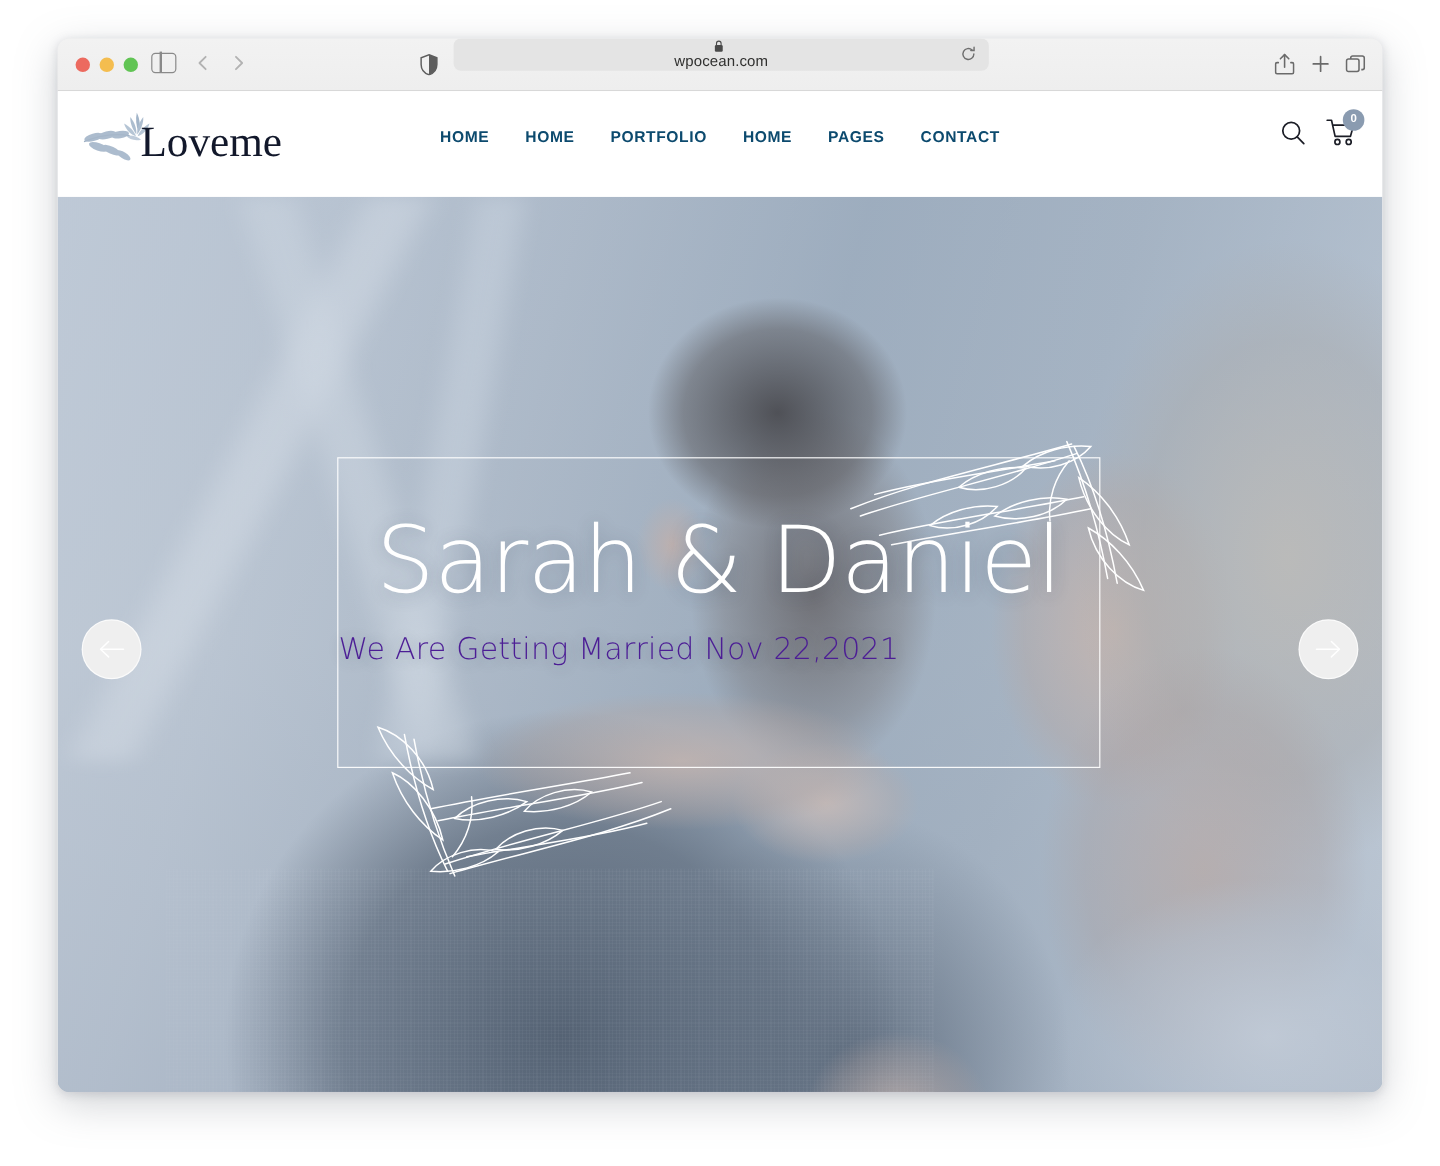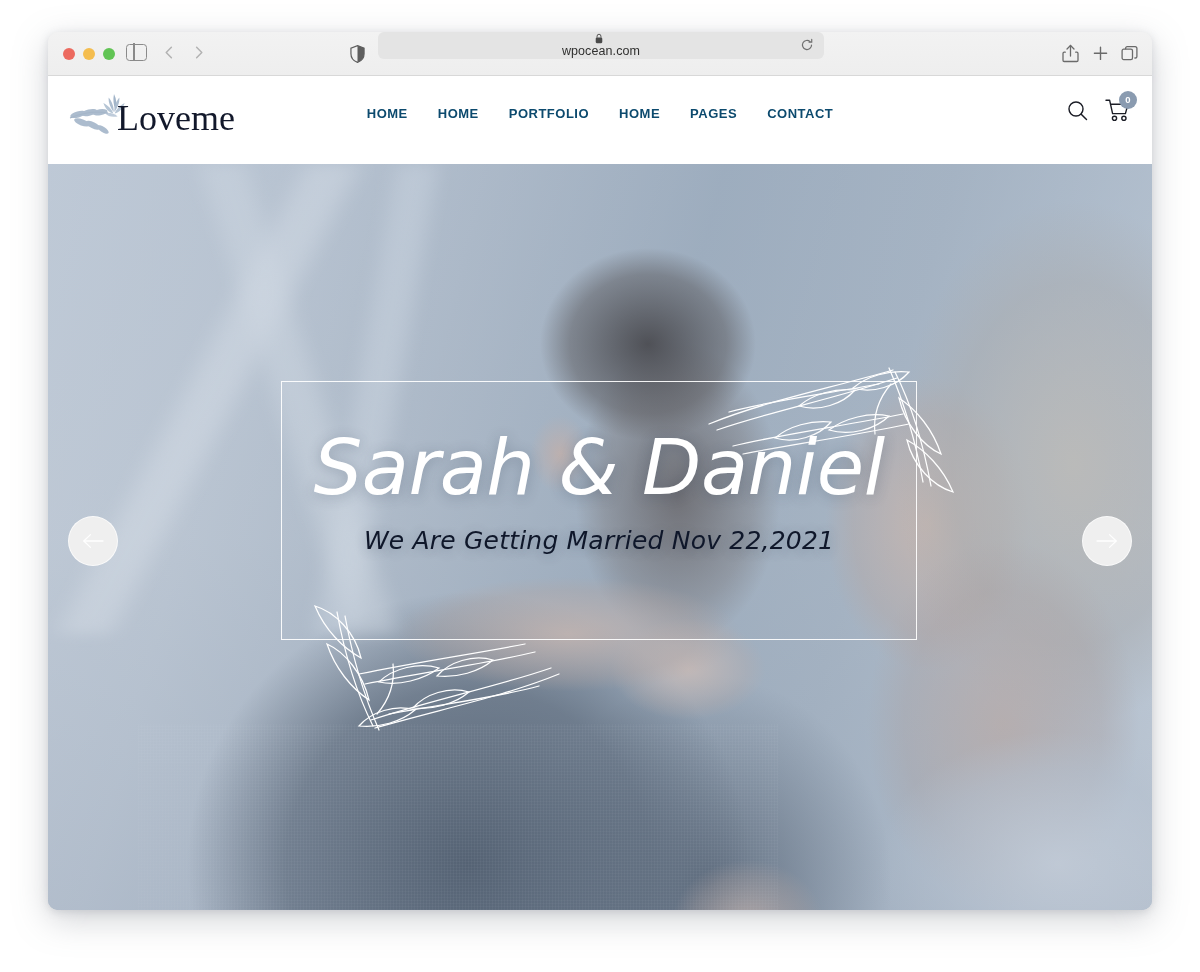--- a/index.html
+++ b/index.html
@@ -212,21 +212,20 @@
     line-height: 1;
   }
 
   
   #hero-slider {
     position: relative;
     width: 100%;
     height: 746px;
     overflow: hidden;
     background: #97a6b5;
-    font-style: italic;
   }
 
   
   #hero-photo {
     position: absolute;
     inset: 0;
     background:
       
       radial-gradient(ellipse 230px 170px at 1010px 700px, rgba(232,236,241,0.95) 0%, rgba(214,221,229,0.5) 55%, rgba(0,0,0,0) 78%),
       
@@ -305,26 +304,25 @@
     line-height: 88px;
     color: #ffffff;
     letter-spacing: -0.5px;
     white-space: nowrap;
     text-shadow: 0 2px 14px rgba(40,55,75,0.28);
   }
   #hero-subtitle {
     position: absolute;
     left: 0; right: 0;
     top: 142px;
-    text-align: center;
     font-family: "DejaVu Sans", sans-serif;
     font-weight: 300;
     font-size: 25px;
     line-height: 34px;
-    color: #0f172a;
+    color: #4c1d95;
     letter-spacing: 0.2px;
     white-space: nowrap;
     text-shadow: 0 2px 12px rgba(40,55,75,0.3);
   }
 
   
   .hero-ornament { position: absolute; pointer-events: none; }
   #ornament-top-right {
     left: 655px; top: 190px;
     width: 280px; height: 150px;

